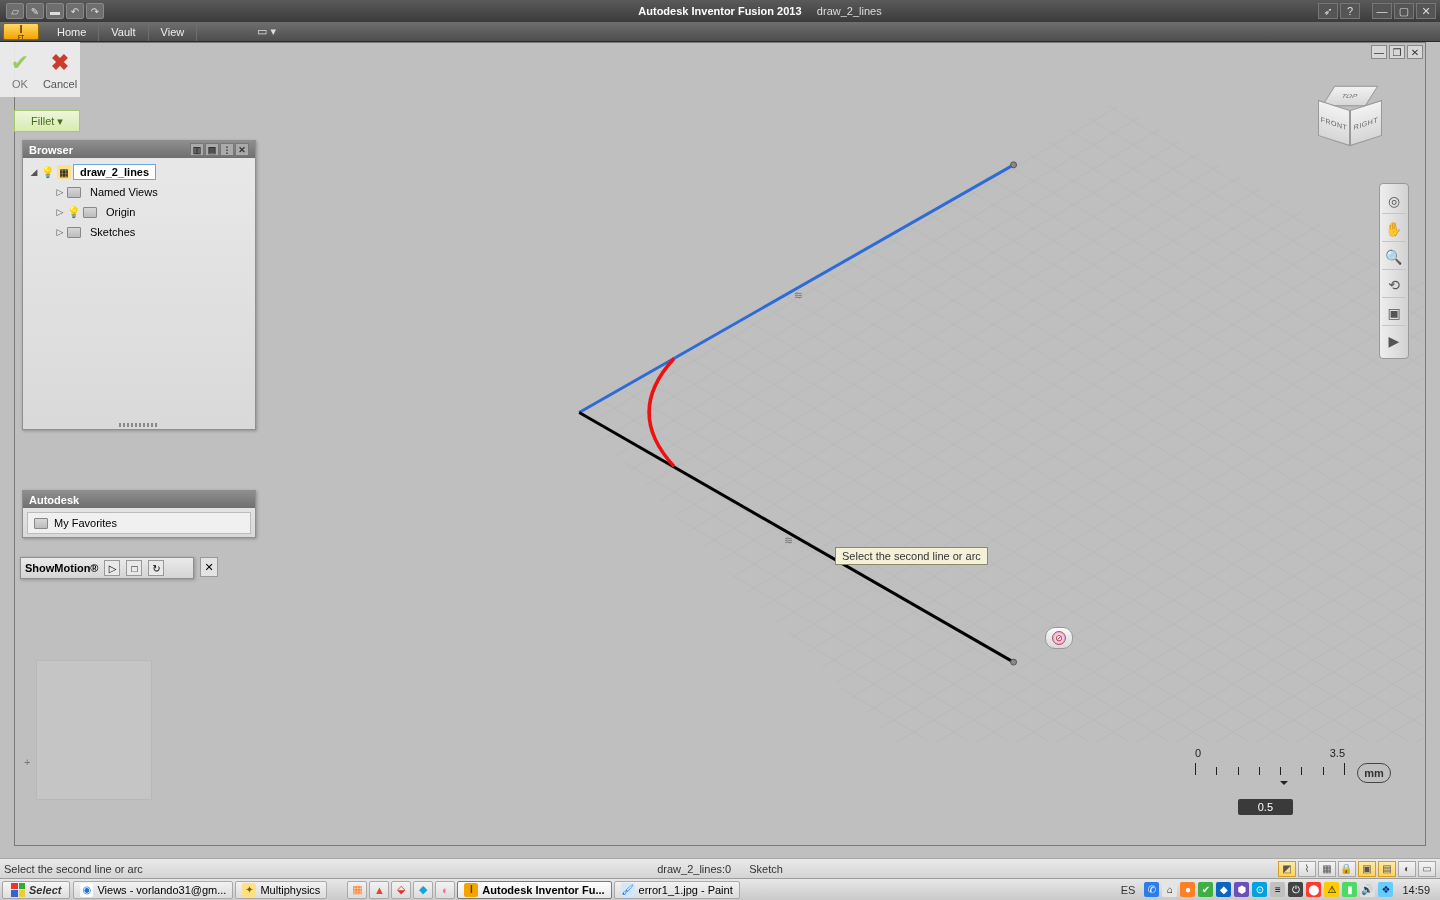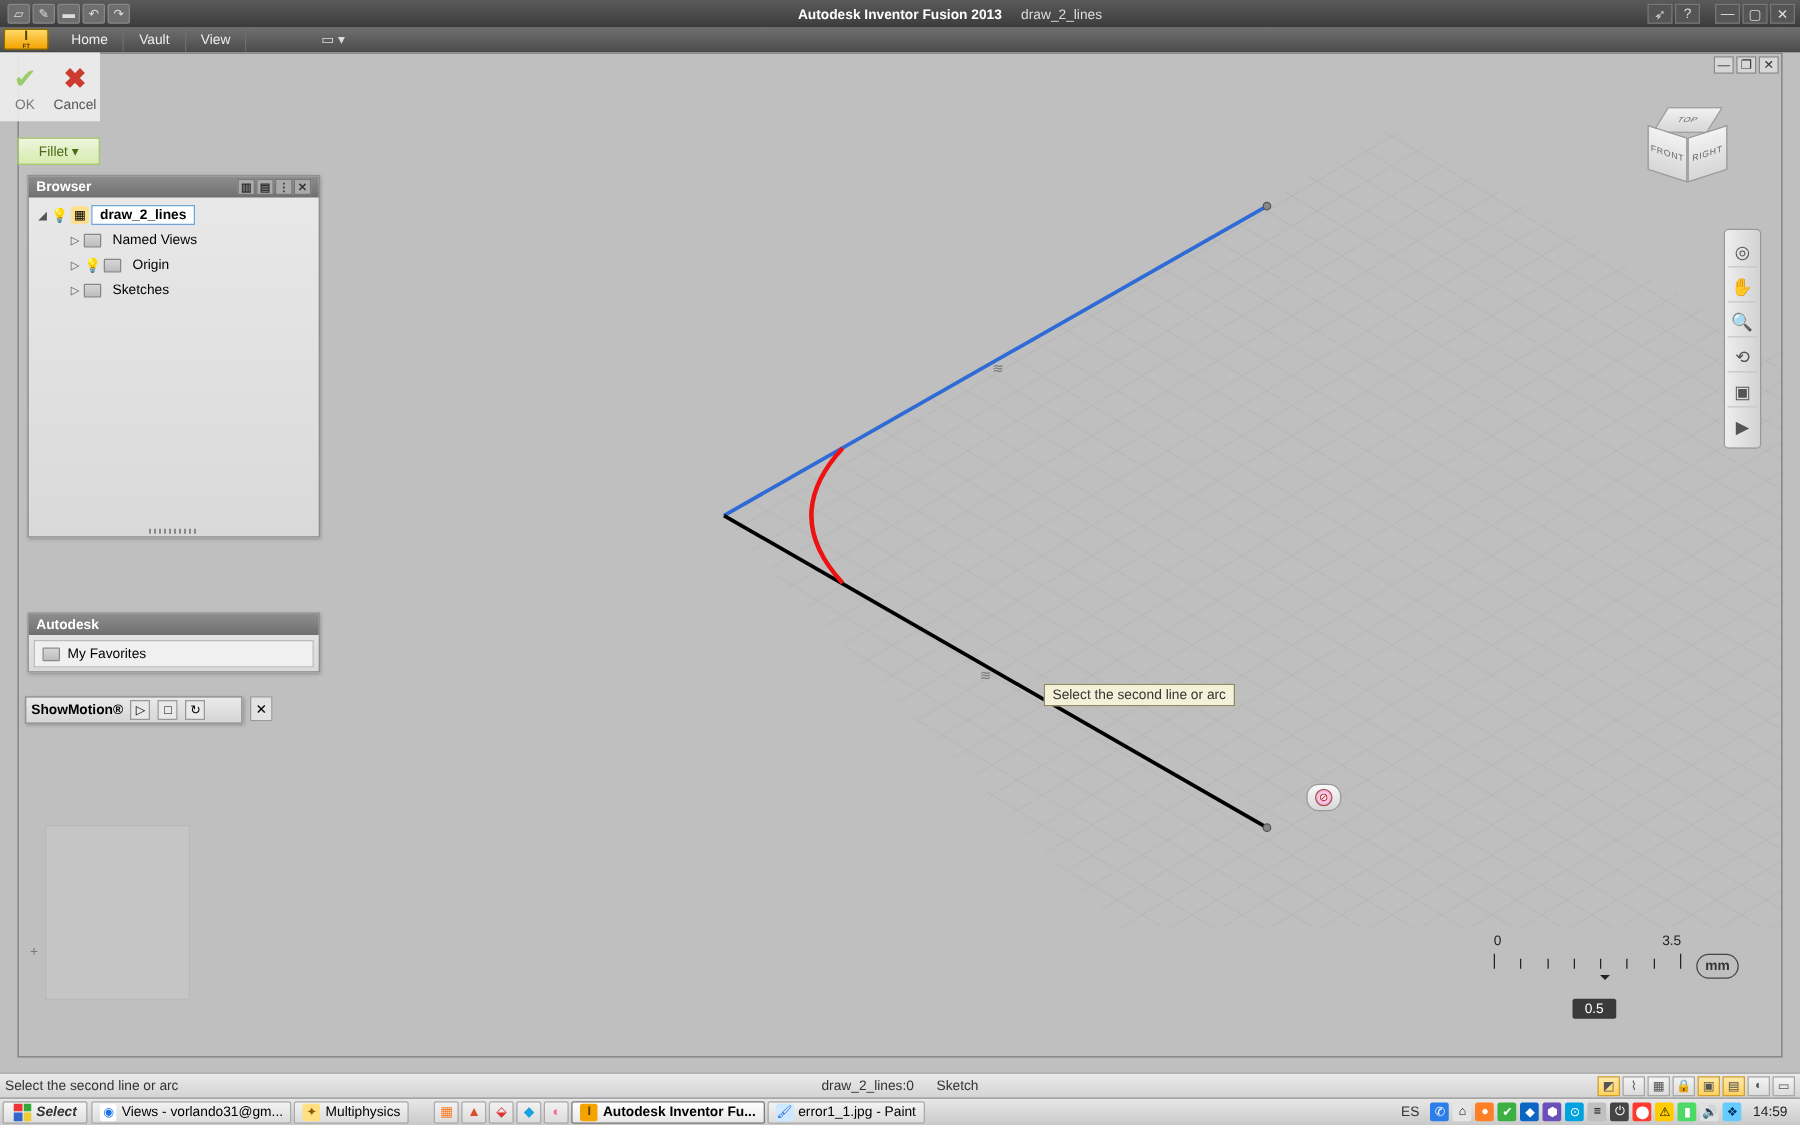--- a/index.html
+++ b/index.html
@@ -84,21 +84,21 @@
 .badge-inner { width:14px; height:14px; border-radius:50%; background:radial-gradient(#fff,#e8c); border:1px solid #a55; display:flex; align-items:center; justify-content:center; font-size:9px; color:#a22; }
 
 
 .ruler { position:absolute; right:80px; bottom:58px; width:150px; text-align:center; z-index:20; }
 .ruler-ticks { height:14px; display:flex; justify-content:space-between; align-items:flex-end; border-top:0; }
 .ruler-ticks span { width:1px; height:8px; background:#222; display:block; }
 .ruler-ticks span.big { height:12px; }
 .ruler-lbls { display:flex; justify-content:space-between; color:#222; font-size:11px; margin-bottom:2px; }
 .ruler-mark { position:relative; top:-4px; left:10px; display:inline-block; }
 .ruler-mark::after { content:""; position:absolute; left:0; top:0; border:4px solid transparent; border-top-color:#222; }
-.ruler-val { position:absolute; right:132px; bottom:30px; background:#3a3a3a; color:#fff; padding:2px 10px; border-radius:2px; z-index:20; }
+.ruler-val { position:absolute; right:132px; bottom:30px; background:#3a3a3a; color:#fff; padding:2px 20px; border-radius:2px; z-index:20; }
 .mm-pill { position:absolute; right:34px; bottom:62px; width:34px; height:20px; border:1.5px solid #444; border-radius:10px; display:flex; align-items:center; justify-content:center; font-weight:bold; color:#333; z-index:20; }
 
 
 .statusbar { position:absolute; left:0; right:0; bottom:22px; height:20px; background:linear-gradient(#eaeaea,#d4d4d4); border-top:1px solid #a8a8a8; display:flex; align-items:center; color:#333; padding:0 4px; }
 .sb-center { position:absolute; left:50%; transform:translateX(-50%); display:flex; gap:18px; }
 .sb-right { position:absolute; right:4px; display:flex; gap:2px; }
 .sb-btn { width:18px; height:16px; border:1px solid #a8a8a8; background:linear-gradient(#f4f4f4,#dcdcdc); display:flex; align-items:center; justify-content:center; font-size:10px; color:#555; }
 .sb-btn.active { background:linear-gradient(#ffe9a6,#ffd25e); border-color:#cf9e2b; }
 
 

